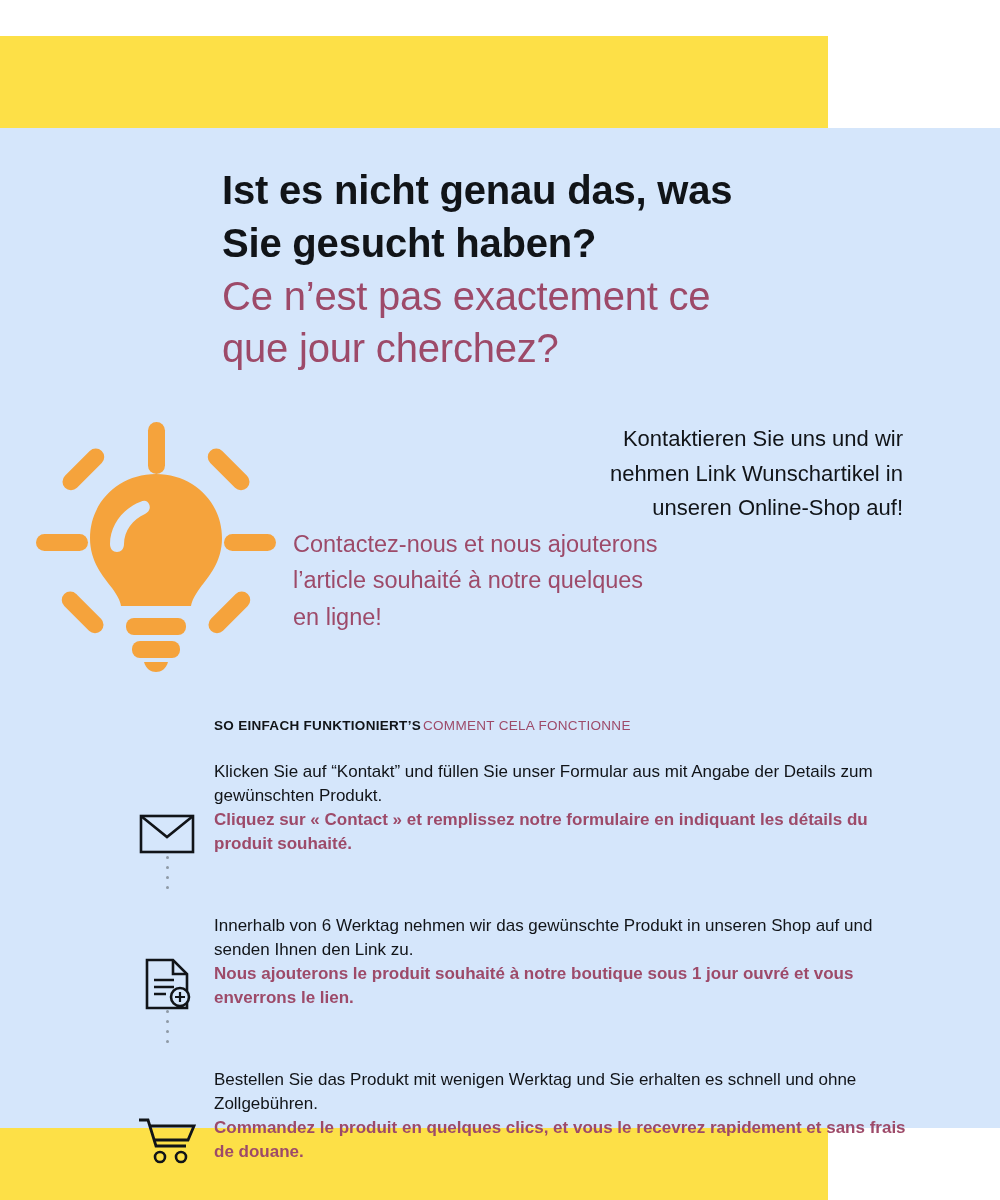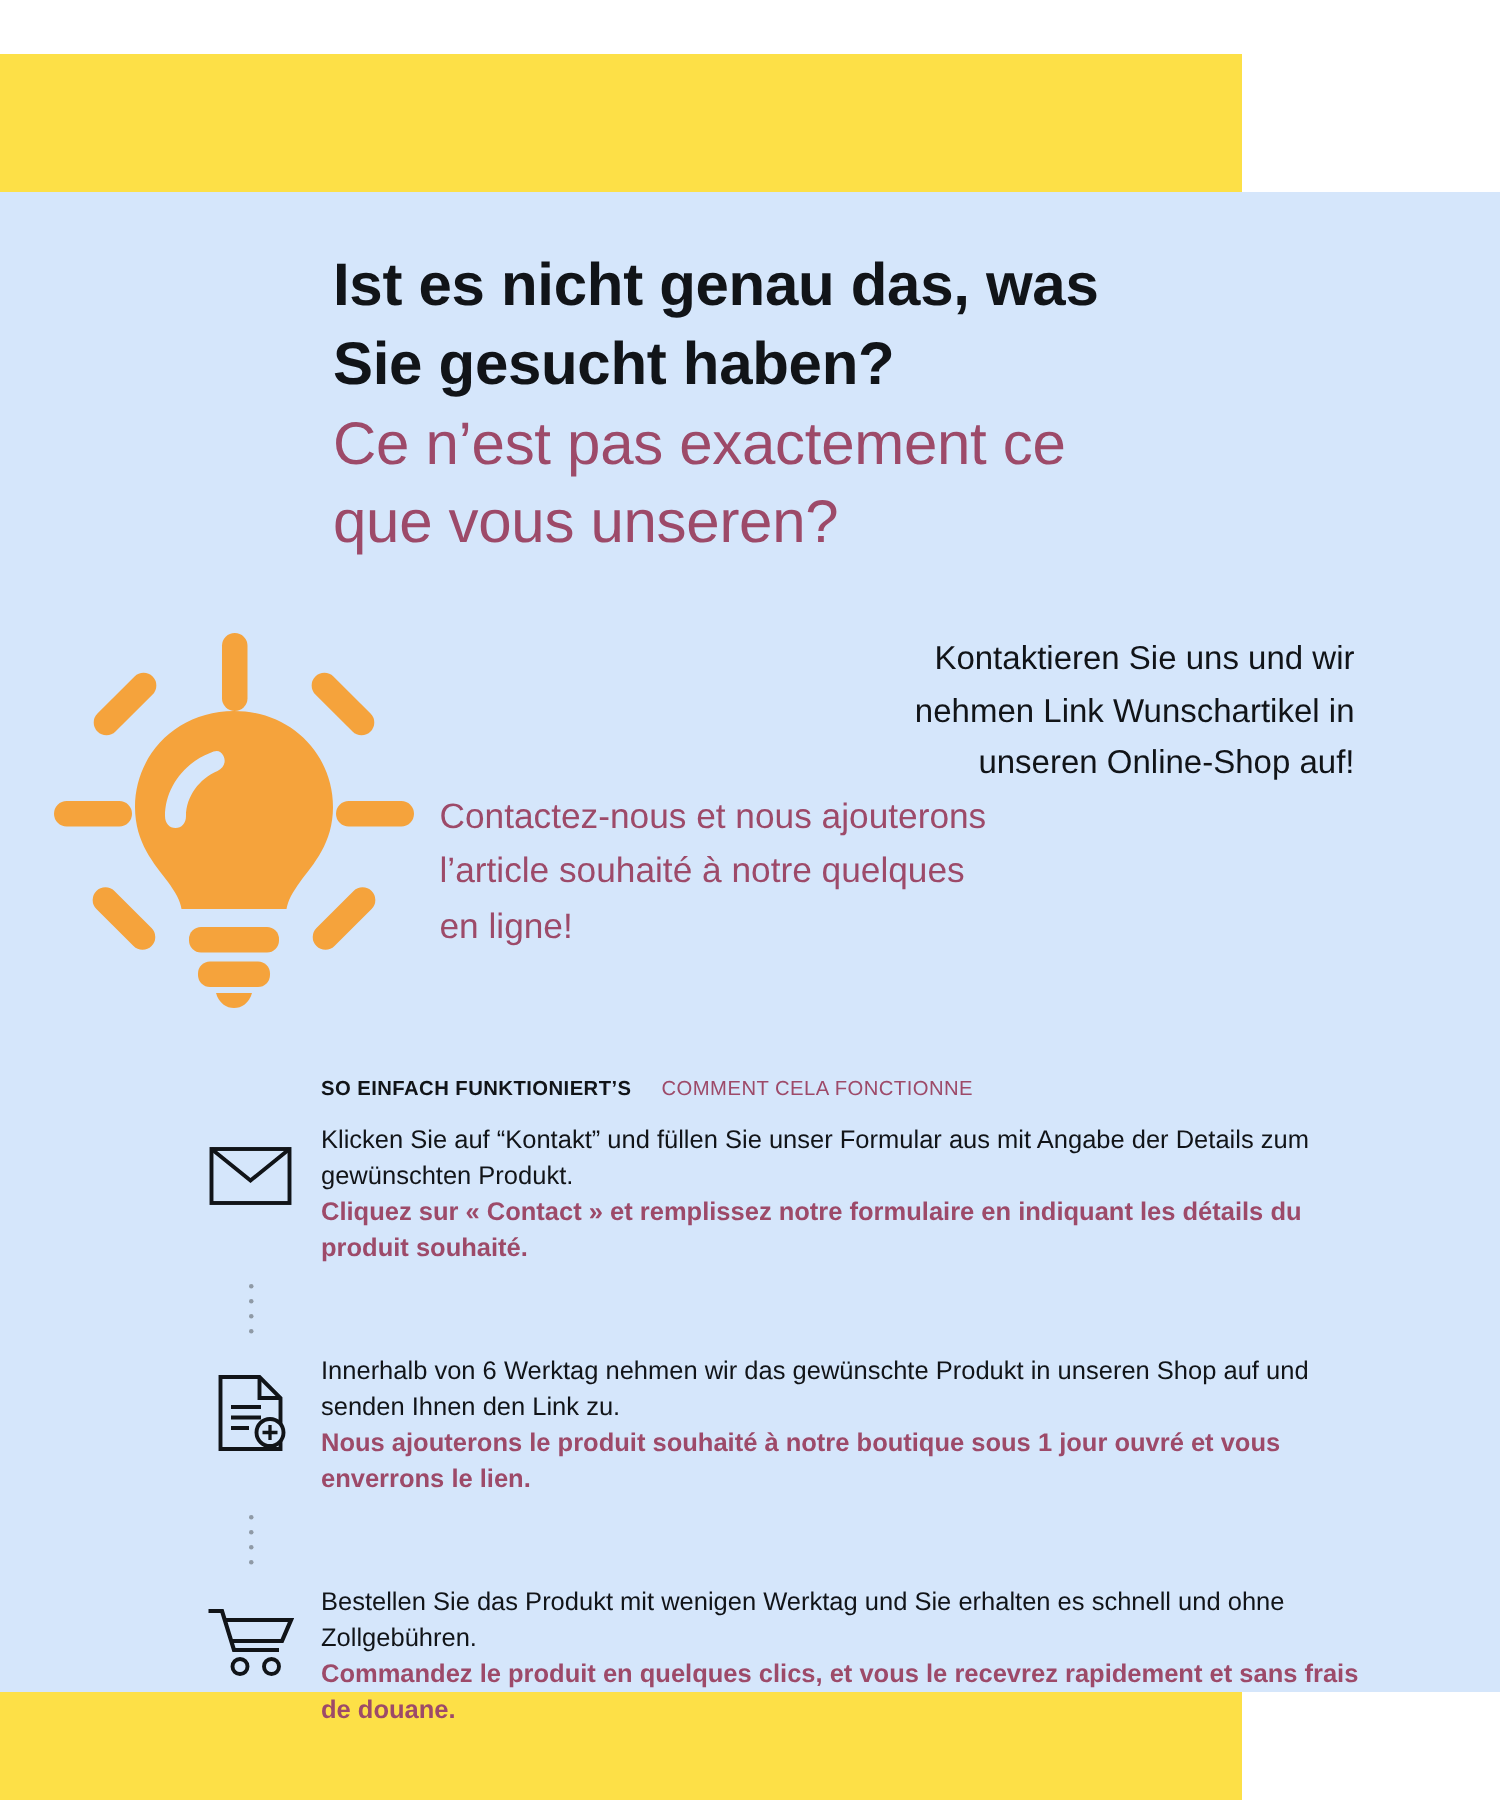--- a/index.html
+++ b/index.html
@@ -80,21 +80,21 @@
     line-height: 1.57;
     margin: 0;
   }
   
   .howto-head {
     position: absolute;
     left: 214px;
     top: 682px;
     display: flex;
     align-items: baseline;
-    gap: 20px;
+    gap: 2px;
     justify-content: flex-end;
   }
   .howto-head .de {
     color: #111418;
     font-size: 13.5px;
     font-weight: bold;
     letter-spacing: 0.3px;
   }
   .howto-head .fr {
     color: #9d4a69;
@@ -104,21 +104,21 @@
   }
   .steps {
     position: absolute;
     left: 120px;
     top: 710px;
     width: 810px;
   }
   .step {
     position: relative;
     display: flex;
-    align-items: flex-start;
+    align-items: flex-end;
     min-height: 110px;
   }
   .step-icon {
     width: 94px;
     flex: 0 0 94px;
     display: flex;
     justify-content: center;
     padding-top: 16px;
   }
   .step-text {
@@ -161,21 +161,21 @@
 </head>
 <body>
 
 <div class="page">
   <div class="banner"></div>
 
   <div class="headline">
     <p class="de">Ist es nicht genau das, was</p>
     <p class="de">Sie gesucht haben?</p>
     <p class="fr">Ce n’est pas exactement ce</p>
-    <p class="fr">que vous unseren?</p>
+    <p class="fr">que jour cherchez?</p>
   </div>
 
   <div class="bulb">
     <svg viewBox="0 0 240 250" width="240" height="250" aria-hidden="true">
       <g fill="#f5a33c">
 
         <rect x="112" y="0" width="17" height="52" rx="8.5"></rect>
         <rect x="0" y="112" width="52" height="17" rx="8.5"></rect>
         <rect x="188" y="112" width="52" height="17" rx="8.5"></rect>
         <g transform="rotate(-45 47 47)">

